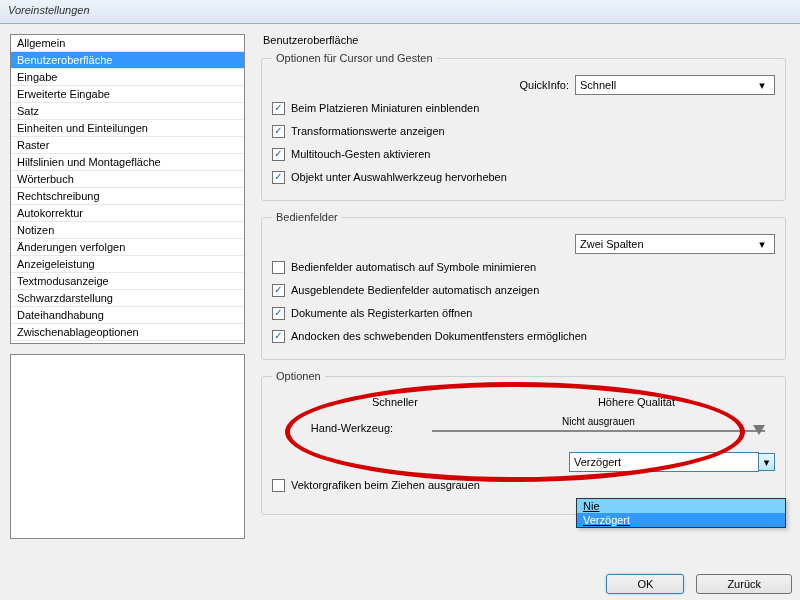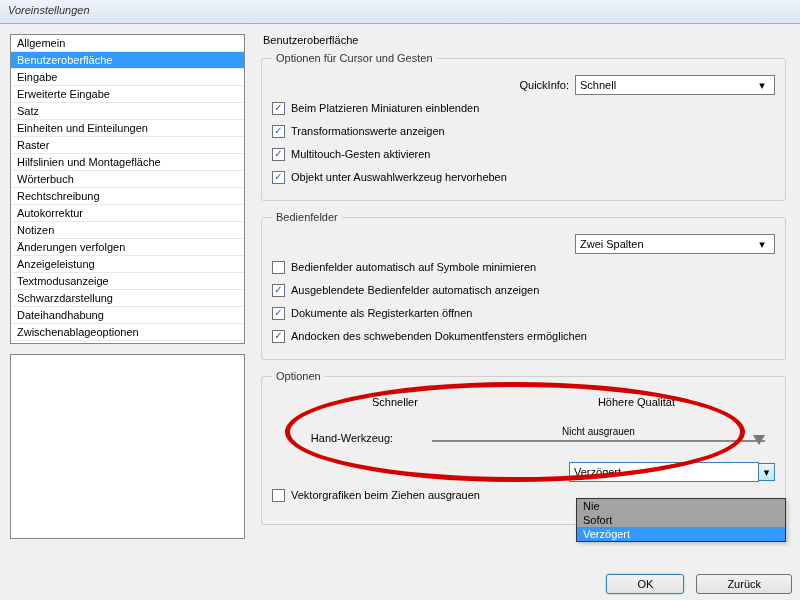--- a/index.html
+++ b/index.html
@@ -16,29 +16,29 @@
 fieldset { border: 1px solid #cfcfcf; border-radius: 3px; margin: 0 0 10px 0; padding: 8px 10px 10px 10px; }
 legend { padding: 0 4px; color: #333; }
 .row { display: flex; align-items: center; margin: 3px 0; min-height: 20px; }
 .row.labelrow { justify-content: flex-end; }
 .row.labelrow .lbl { margin-right: 6px; text-align: right; }
 .chk { width: 13px; height: 13px; border: 1px solid #707070; background: #fff; display: inline-flex; align-items: center; justify-content: center; margin-right: 6px; }
 .chk.checked::after { content: "✓"; color: #1560bd; font-size: 10px; line-height: 10px; }
 .dropdown { border: 1px solid #7a7a7a; background: #fff; height: 20px; display: inline-flex; align-items: center; padding: 0 4px; min-width: 180px; justify-content: space-between; }
 .dropdown .arrow { width: 16px; text-align: center; }
 .slider-block { position: relative; padding: 6px 10px 2px 10px; }
-.slider-labels { display: flex; justify-content: space-around; font-size: 10px; margin-bottom: 18px; }
+.slider-labels { display: flex; justify-content: space-around; font-size: 10px; margin-bottom: 8px; }
 .slider-row { display: flex; align-items: center; }
 .slider-row .lbl { width: 140px; text-align: center; margin-right: 10px; }
 .slider-track { flex: 1; position: relative; height: 24px; }
 .track-line { position: absolute; top: 14px; left: 0; right: 0; height: 2px; background: #888; }
 .track-cap { position: absolute; top: 0; font-size: 10px; left: 50%; transform: translateX(-50%); }
 .thumb { position: absolute; top: 9px; right: 0; width: 0; height: 0; border-left: 6px solid transparent; border-right: 6px solid transparent; border-top: 10px solid #777; }
 .ellipse { position: absolute; border: 5px solid #d40000; border-radius: 50%; width: 460px; height: 100px; left: 30px; top: 358px; pointer-events: none; }
-.dd-open { position: absolute; border: 1px solid #333; background: #a3a3a3; width: 210px; right: 14px; top: 474px; box-shadow: 2px 2px 4px rgba(0,0,0,.2); }
+.dd-open { position: absolute; border: 1px solid #333; background: #7dd3fc; width: 210px; right: 14px; top: 474px; box-shadow: 2px 2px 4px rgba(0,0,0,.2); text-decoration: underline; }
 .dd-open .opt { padding: 1px 6px; }
 .dd-open .opt.sel { background: #3399ff; color: #fff; }
 .dd-button { border: 1px solid #3c7fb1; background: linear-gradient(#eaf6fd,#bee6fd); width: 17px; height: 18px; display: inline-flex; align-items: center; justify-content: center; margin-left: -1px; }
 .footer { position: absolute; bottom: 6px; right: 8px; display: flex; gap: 12px; }
 .btn { border: 1px solid #707070; background: linear-gradient(#f2f2f2,#e3e3e3); padding: 3px 30px; border-radius: 3px; min-width: 72px; text-align: left; }
 .btn.default { border: 1px solid #3c7fb1; box-shadow: 0 0 2px #7ab7e0; }
 </style>
 </head>
 <body>
 
@@ -152,21 +152,20 @@
       <div class="row">
           <span class="chk"></span>
           <span>Vektorgrafiken beim Ziehen ausgrauen</span>
         </div>
     </fieldset>
 
     <div class="ellipse"></div>
 
     <div class="dd-open" id="ddopen">
         <div class="opt">Nie</div>
-        <div class="opt">Sofort</div>
         <div class="opt sel">Verzögert</div>
       </div>
 
     <div class="footer">
       <div class="btn default"><span>OK</span></div>
       <div class="btn"><span>Zurück</span></div>
     </div>
   </div>
 </div>
 

